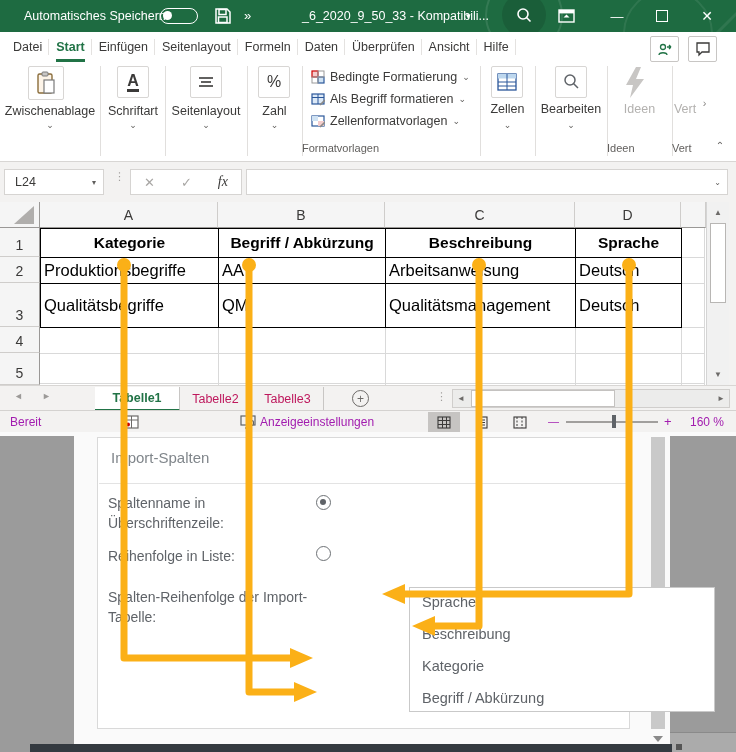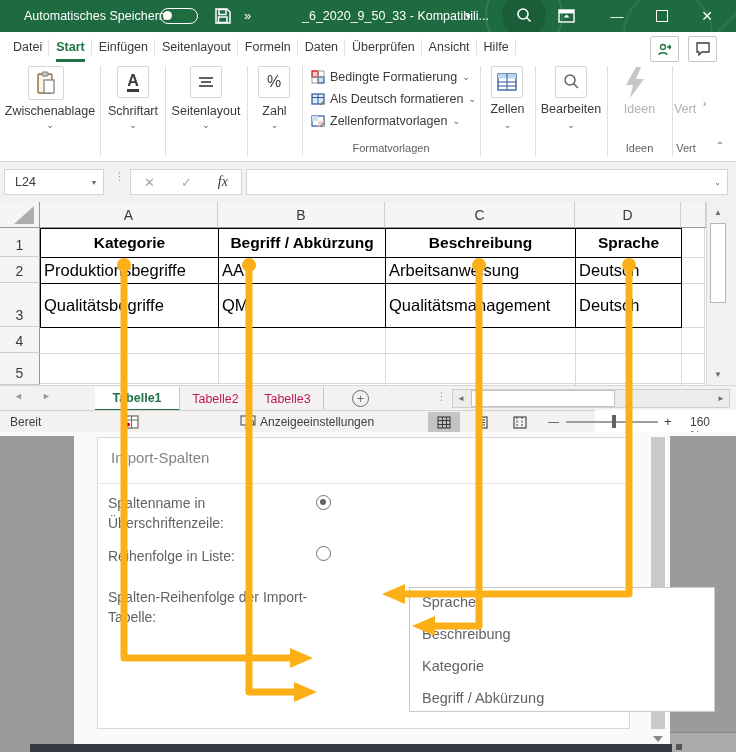--- a/index.html
+++ b/index.html
@@ -18,41 +18,41 @@
   .rtab::after{content:"";position:absolute;right:0;top:7px;height:16px;width:1px;background:#e4e2e0;}
   .rtab.active{color:#217346;font-weight:bold;}
   .rtab.active::before{content:"";position:absolute;left:7px;right:7px;bottom:0;height:3px;background:#217346;}
   .tr-btn{position:absolute;top:36px;width:27px;height:24px;border:1px solid #c8c6c4;border-radius:2px;display:flex;align-items:center;justify-content:center;background:#fff;}
   
   #ribbon{left:0;top:62px;width:736px;height:100px;background:#fff;border-bottom:1px solid #d8d6d4;box-sizing:border-box;}
   .gsep{position:absolute;top:4px;width:1px;height:90px;background:#e1dfdd;}
   .iconbox{position:absolute;width:32px;height:32px;border:1px solid #d8d6d4;border-radius:2px;background:#fff;display:flex;align-items:center;justify-content:center;box-sizing:border-box;}
   .glabel{position:absolute;font-size:12.5px;color:#3b3a39;text-align:center;white-space:nowrap;}
   .gchev{position:absolute;font-size:9px;color:#605e5c;text-align:center;}
-  .gname{position:absolute;font-size:11px;color:#605e5c;text-align:center;white-space:nowrap;}
+  .gname{position:absolute;font-size:11px;color:#605e5c;white-space:nowrap;}
   .stylerow{position:absolute;height:18px;display:flex;align-items:center;gap:5px;font-size:12.5px;color:#3b3a39;white-space:nowrap;}
   .grayed{color:#b3b1af !important;}
   
   #fbar{left:0;top:162px;width:736px;height:40px;background:#f3f2f1;}
   .fbox{position:absolute;top:7px;height:26px;background:#fff;border:1px solid #d6d4d2;box-sizing:border-box;display:flex;align-items:center;}
   
   #sheet{left:0;top:202px;width:736px;height:183px;background:#fff;overflow:hidden;}
   .colhdr{position:absolute;top:0;height:26px;background:#f5f5f5;border-right:1px solid #cfcdcb;border-bottom:1px solid #9a9896;box-sizing:border-box;display:flex;align-items:center;justify-content:center;font-size:14px;color:#3b3a39;}
   .rowhdr{position:absolute;left:0;width:40px;background:#f5f5f5;border-right:1px solid #9a9896;border-bottom:1px solid #cfcdcb;box-sizing:border-box;display:flex;align-items:flex-end;justify-content:center;font-size:14px;color:#3b3a39;padding-bottom:3px;}
   .gline{position:absolute;background:#d9d9d9;}
   #datatable{position:absolute;left:40px;top:26px;border-collapse:collapse;}
   #datatable td{border:1.5px solid #000;background:#fff;font-size:16.5px;color:#000;padding:0 3px;box-sizing:border-box;overflow:hidden;white-space:nowrap;}
   #datatable tr.hdr td{font-weight:bold;text-align:center;font-size:15.5px;}
   .scrolltri{color:#6d6b69;font-size:8px;text-align:center;}
   
   #tabbar{left:0;top:385px;width:736px;height:25px;background:#f3f2f1;border-top:1px solid #d8d6d4;box-sizing:border-box;}
   .stab{position:absolute;top:1px;height:24px;display:flex;align-items:center;justify-content:center;font-size:12.5px;color:#be185d;border-right:1px solid #c8c6c4;box-sizing:border-box;}
   .stab.active{background:#fff;color:#217346;font-weight:bold;border-bottom:2px solid #217346;}
   
-  #statusbar{left:0;top:410px;width:595px;height:22px;background:#f3f2f1;border-top:1px solid #d4d2d0;box-sizing:border-box;font-size:12px;color:#404040;}
+  #statusbar{left:0;top:410px;width:736px;height:22px;background:#f3f2f1;border-top:1px solid #d4d2d0;box-sizing:border-box;font-size:12px;color:#a21caf;}
   .viewbtn{position:absolute;top:1px;width:32px;height:20px;display:flex;align-items:center;justify-content:center;}
   .viewbtn.sel{background:#c6c4c2;}
   
   #preview{left:0;top:432px;width:736px;height:320px;background:#fafafa;}
   #pv-panel{left:97px;top:5px;width:533px;height:292px;background:#fff;border:1px solid #d9d9d9;box-sizing:border-box;}
   .pv-label{position:absolute;font-size:14px;line-height:20px;color:#5f6368;white-space:nowrap;}
   .radio{position:absolute;width:15px;height:15px;border:1.5px solid #6d7175;border-radius:50%;box-sizing:border-box;background:#fff;}
   .radio.sel::after{content:"";position:absolute;left:3px;top:3px;width:6px;height:6px;border-radius:50%;background:#5f6368;}
   #pv-list{position:absolute;left:311px;top:149px;width:306px;height:125px;border:1px solid #c9c9c9;background:#fff;box-sizing:border-box;}
   .pv-item{position:absolute;left:12px;height:20px;font-size:14.5px;color:#5f6368;white-space:nowrap;}
@@ -174,21 +174,21 @@
       <span>Bedingte Formatierung</span>
       <span style="font-size:9px;color:#605e5c">⌄</span>
     </div>
     <div class="stylerow" style="left:311px;top:28px">
       <svg width="14" height="14" viewBox="0 0 14 14">
         <rect x="1" y="2" width="12" height="10" fill="#dce9f7" stroke="#2b579a" stroke-width="1.2"></rect>
         <line x1="1" y1="5.5" x2="13" y2="5.5" stroke="#2b579a" stroke-width="1"></line>
         <line x1="7" y1="2" x2="7" y2="12" stroke="#2b579a" stroke-width="1"></line>
         <line x1="9" y1="13" x2="14" y2="8" stroke="#8a8886" stroke-width="1.6"></line>
       </svg>
-      <span>Als Deutsch formatieren</span>
+      <span>Als Begriff formatieren</span>
       <span style="font-size:9px;color:#605e5c">⌄</span>
     </div>
     <div class="stylerow" style="left:311px;top:50px">
       <svg width="14" height="14" viewBox="0 0 14 14">
         <rect x="1" y="2" width="12" height="10" fill="#fff" stroke="#2b579a" stroke-width="1.2"></rect>
         <rect x="1" y="2" width="6" height="5" fill="#cfe2f3"></rect>
         <rect x="7" y="7" width="6" height="5" fill="#f4cccc"></rect>
         <line x1="9" y1="13" x2="14" y2="8" stroke="#8a8886" stroke-width="1.6"></line>
       </svg>
       <span>Zellenformatvorlagen</span>

